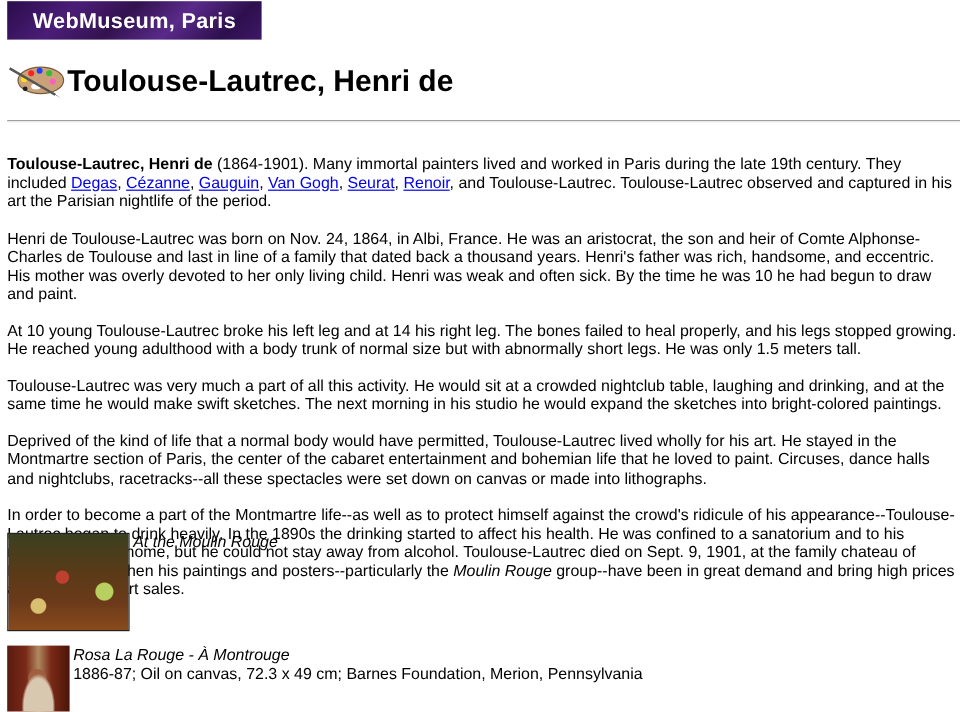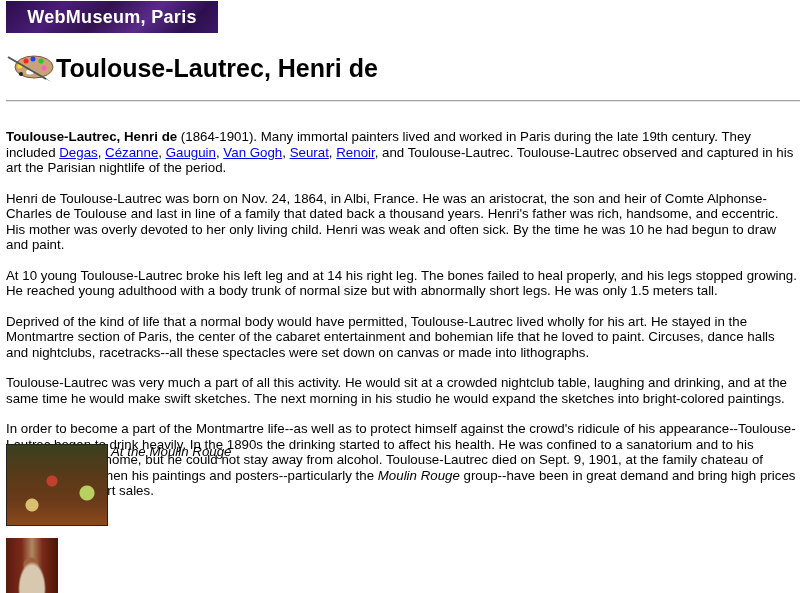--- a/index.html
+++ b/index.html
@@ -73,27 +73,31 @@
 </div>
 
 <div class="rule"></div>
 
 <div class="content">
   <p>
     <b>Toulouse-Lautrec, Henri de</b><span> (1864-1901). Many immortal painters lived and worked in Paris during the late 19th century. They included </span><a href="#">Degas</a>, <a href="#">Cézanne</a>, <a href="#">Gauguin</a>, <a href="#">Van Gogh</a>, <a href="#">Seurat</a>, <a href="#">Renoir</a><span>, and Toulouse-Lautrec. Toulouse-Lautrec observed and captured in his art the Parisian nightlife of the period.</span>
   </p>
   <p>Henri de Toulouse-Lautrec was born on Nov. 24, 1864, in Albi, France. He was an aristocrat, the son and heir of Comte Alphonse-Charles de Toulouse and last in line of a family that dated back a thousand years. Henri's father was rich, handsome, and eccentric. His mother was overly devoted to her only living child. Henri was weak and often sick. By the time he was 10 he had begun to draw and paint.</p>
   <p>At 10 young Toulouse-Lautrec broke his left leg and at 14 his right leg. The bones failed to heal properly, and his legs stopped growing. He reached young adulthood with a body trunk of normal size but with abnormally short legs. He was only 1.5 meters tall.</p>
+  <p>Toulouse-Lautrec was very much a part of all this activity. He would sit at a crowded nightclub table, laughing and drinking, and at the same time he would make swift sketches. The next morning in his studio he would expand the sketches into bright-colored paintings.</p>
   <p>Deprived of the kind of life that a normal body would have permitted, Toulouse-Lautrec lived wholly for his art. He stayed in the Montmartre section of Paris, the center of the cabaret entertainment and bohemian life that he loved to paint. Circuses, dance halls and nightclubs, racetracks--all these spectacles were set down on canvas or made into lithographs.</p>
-  <p>Toulouse-Lautrec was very much a part of all this activity. He would sit at a crowded nightclub table, laughing and drinking, and at the same time he would make swift sketches. The next morning in his studio he would expand the sketches into bright-colored paintings.</p>
   <p><span>In order to become a part of the Montmartre life--as well as to protect himself against the crowd's ridicule of his appearance--Toulouse-Lautrec began to drink heavily. In the 1890s the drinking started to affect his health. He was confined to a sanatorium and to his mother's care at home, but he could not stay away from alcohol. Toulouse-Lautrec died on Sept. 9, 1901, at the family chateau of Malrome. Since then his paintings and posters--particularly the </span><i>Moulin Rouge</i><span> group--have been in great demand and bring high prices at auctions and art sales.</span></p>
 </div>
 
 <div class="artwork artwork1">
   <div class="thumb1"></div>
   <div>
     <div class="art-title">At the Moulin Rouge</div>
   </div>
 </div>
 
 <div class="artwork artwork2">
   <div class="thumb2"></div>
+  <div>
+    <div class="art-title">Rosa La Rouge - À Montrouge</div>
+    <div>1886-87; Oil on canvas, 72.3 x 49 cm; Barnes Foundation, Merion, Pennsylvania</div>
+  </div>
 </div>
 
 </body></html>

